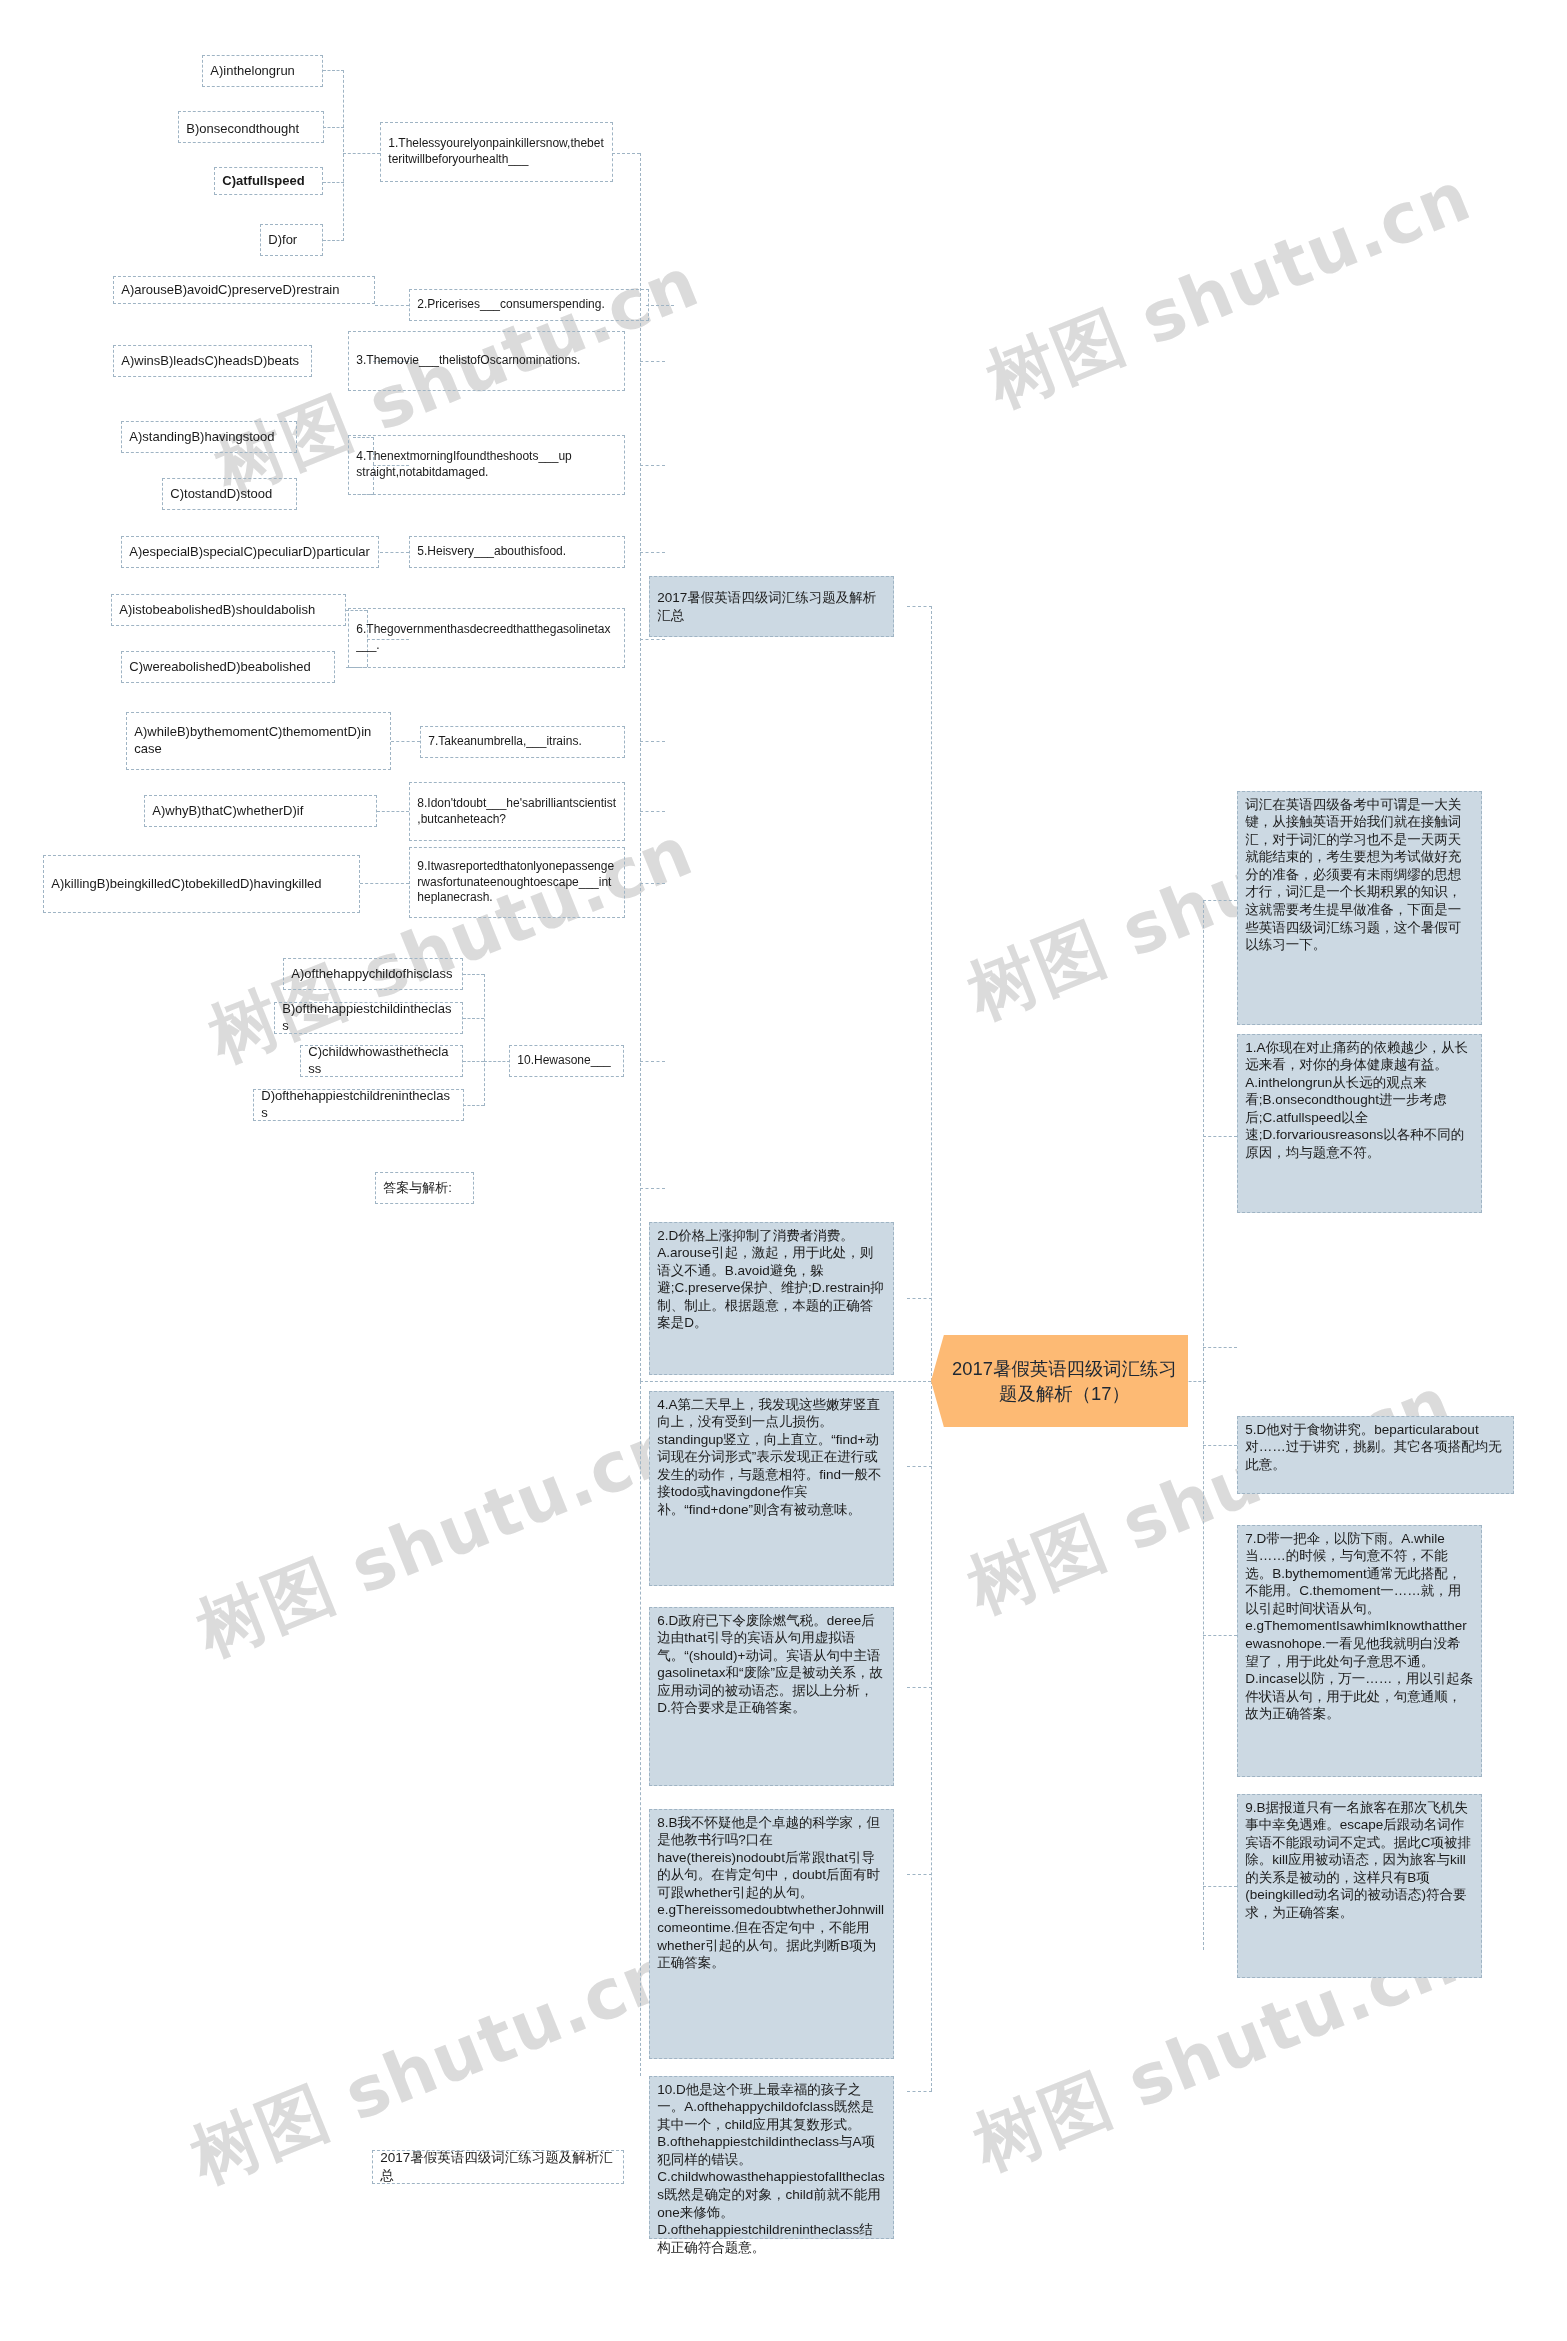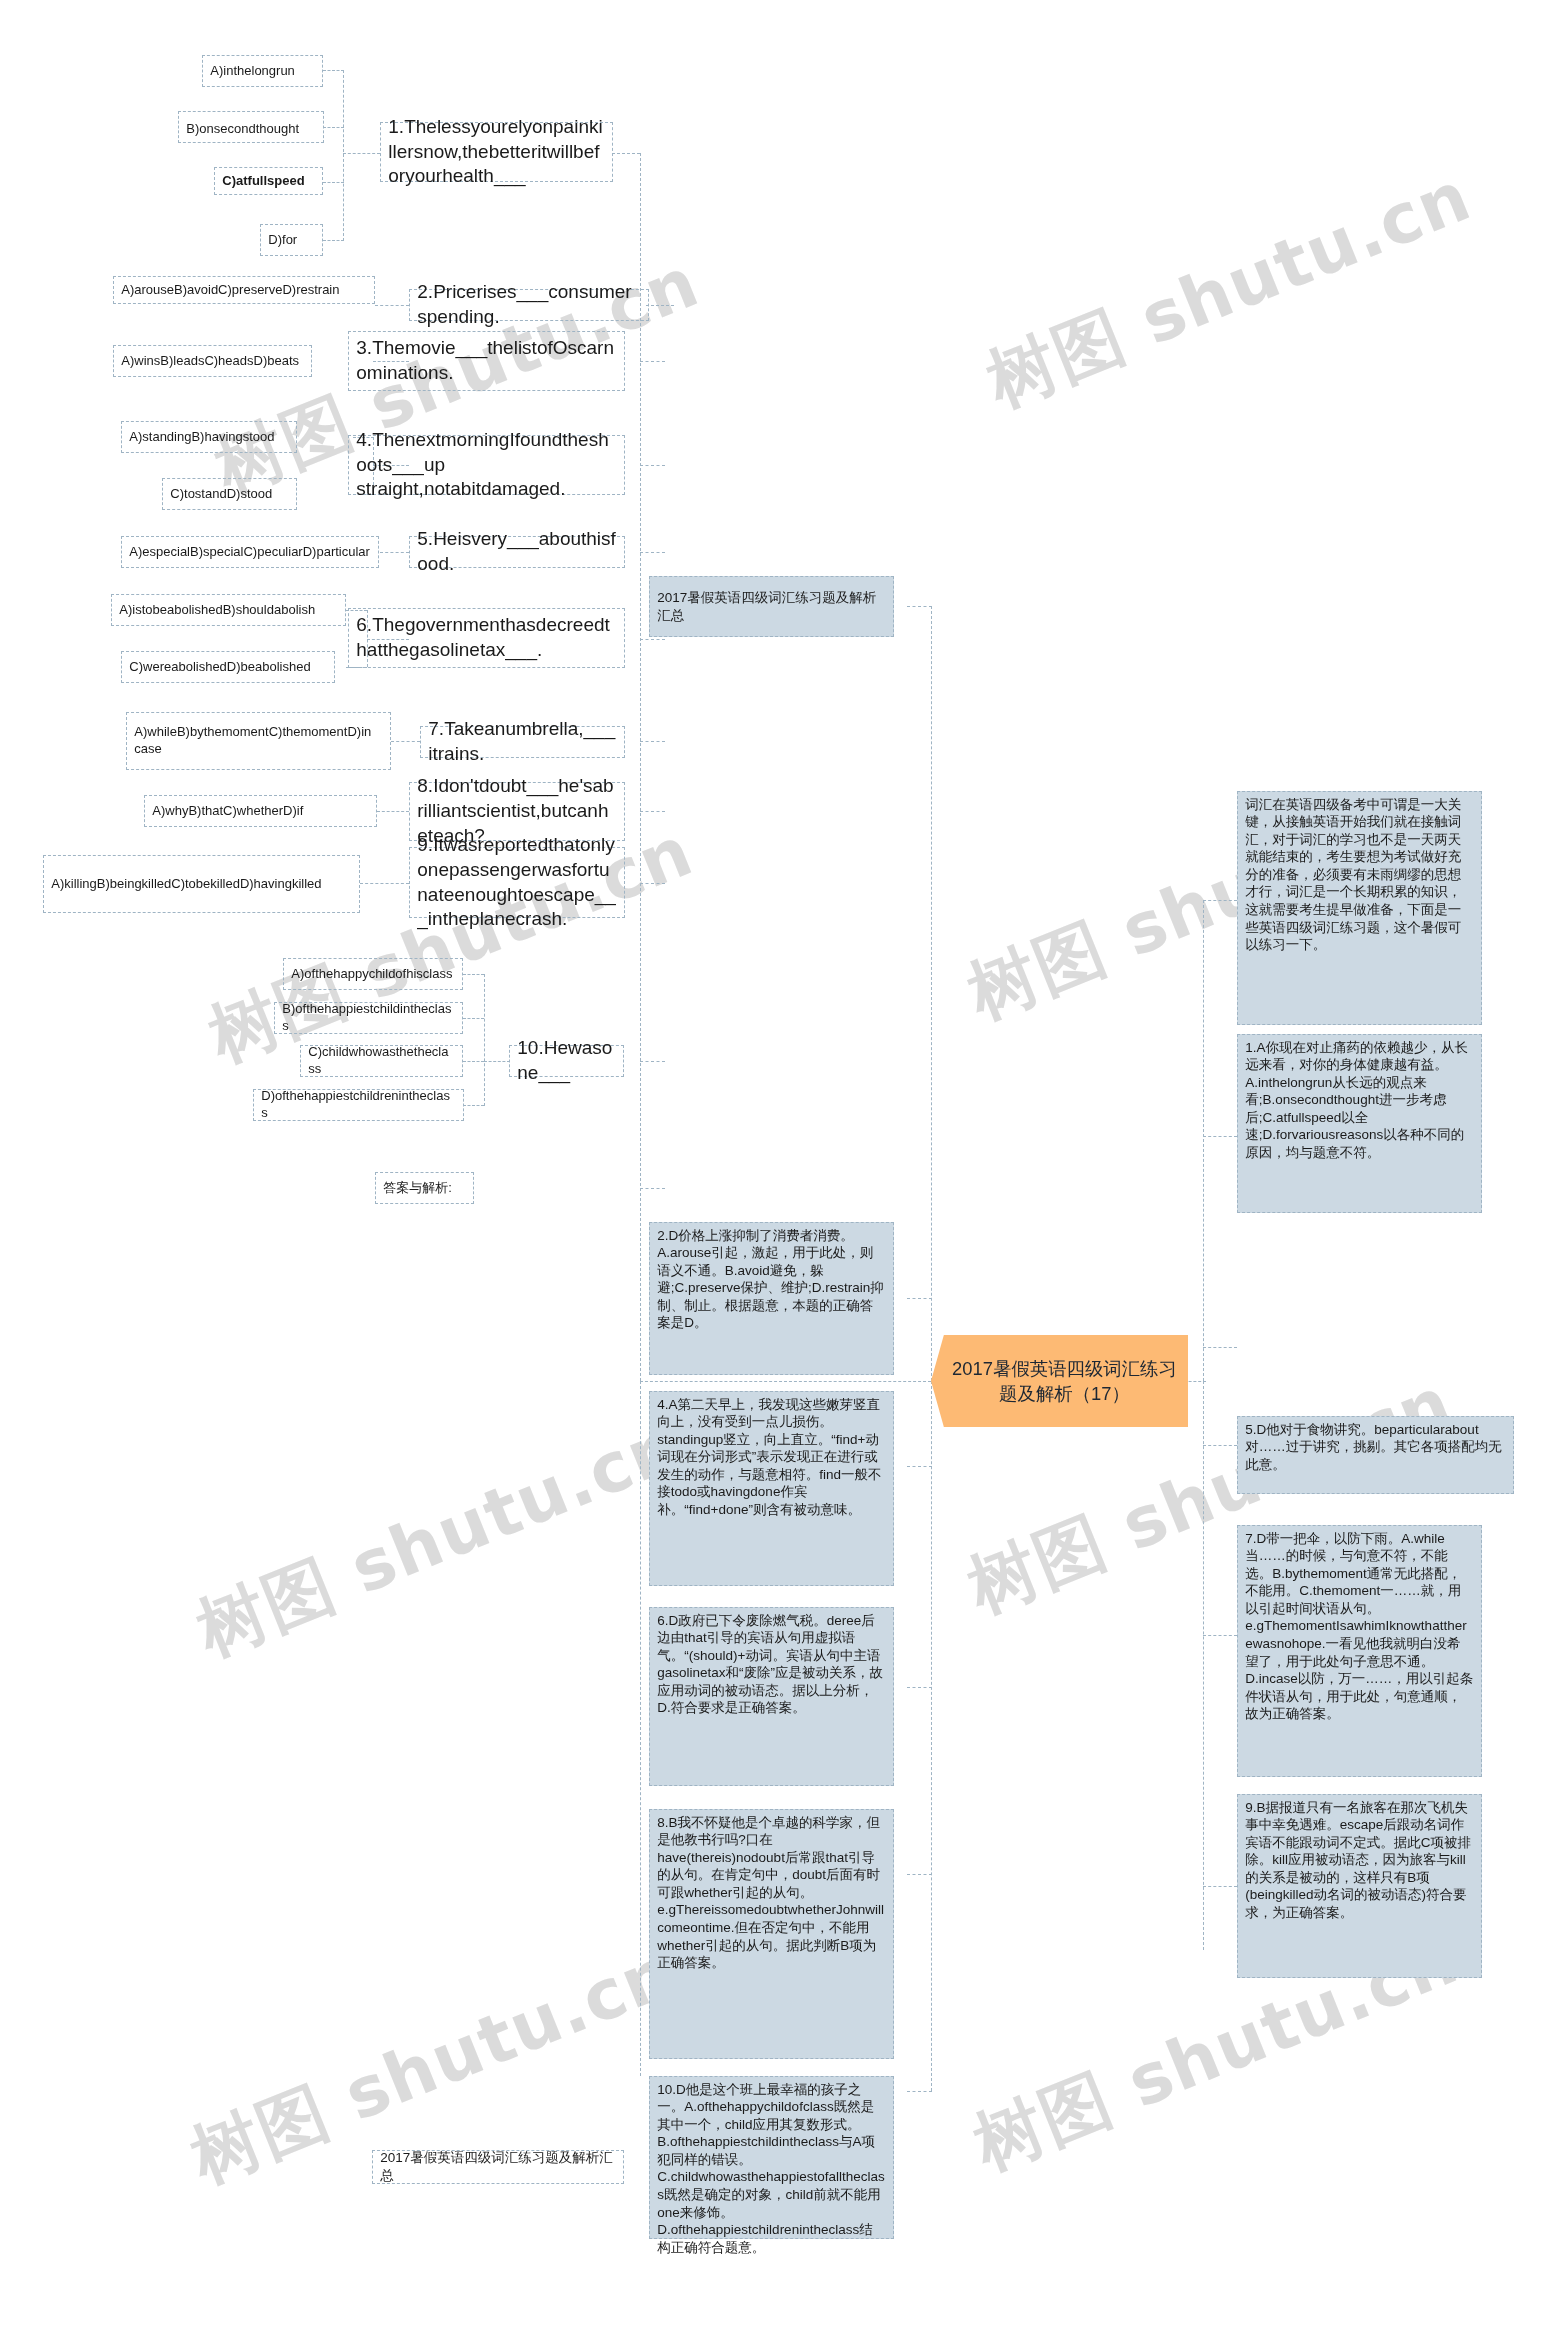--- a/index.html
+++ b/index.html
@@ -49,21 +49,21 @@
     display:flex;
     align-items:center;
     padding:3.7px 7.3px;
     line-height:1.30;
     word-break:break-word;
   }
   .node span{display:block;width:100%;}
 
   
   .opt{font-size:13px;}
-  .qn{font-size:19px;}
+  .qn{font-size:12px;}
 
   
   .fill{
     background:#ccd9e3;
     border:1.8px dashed #9fb4c4;
     font-size:13.5px;
   }
 
   
   .root{

